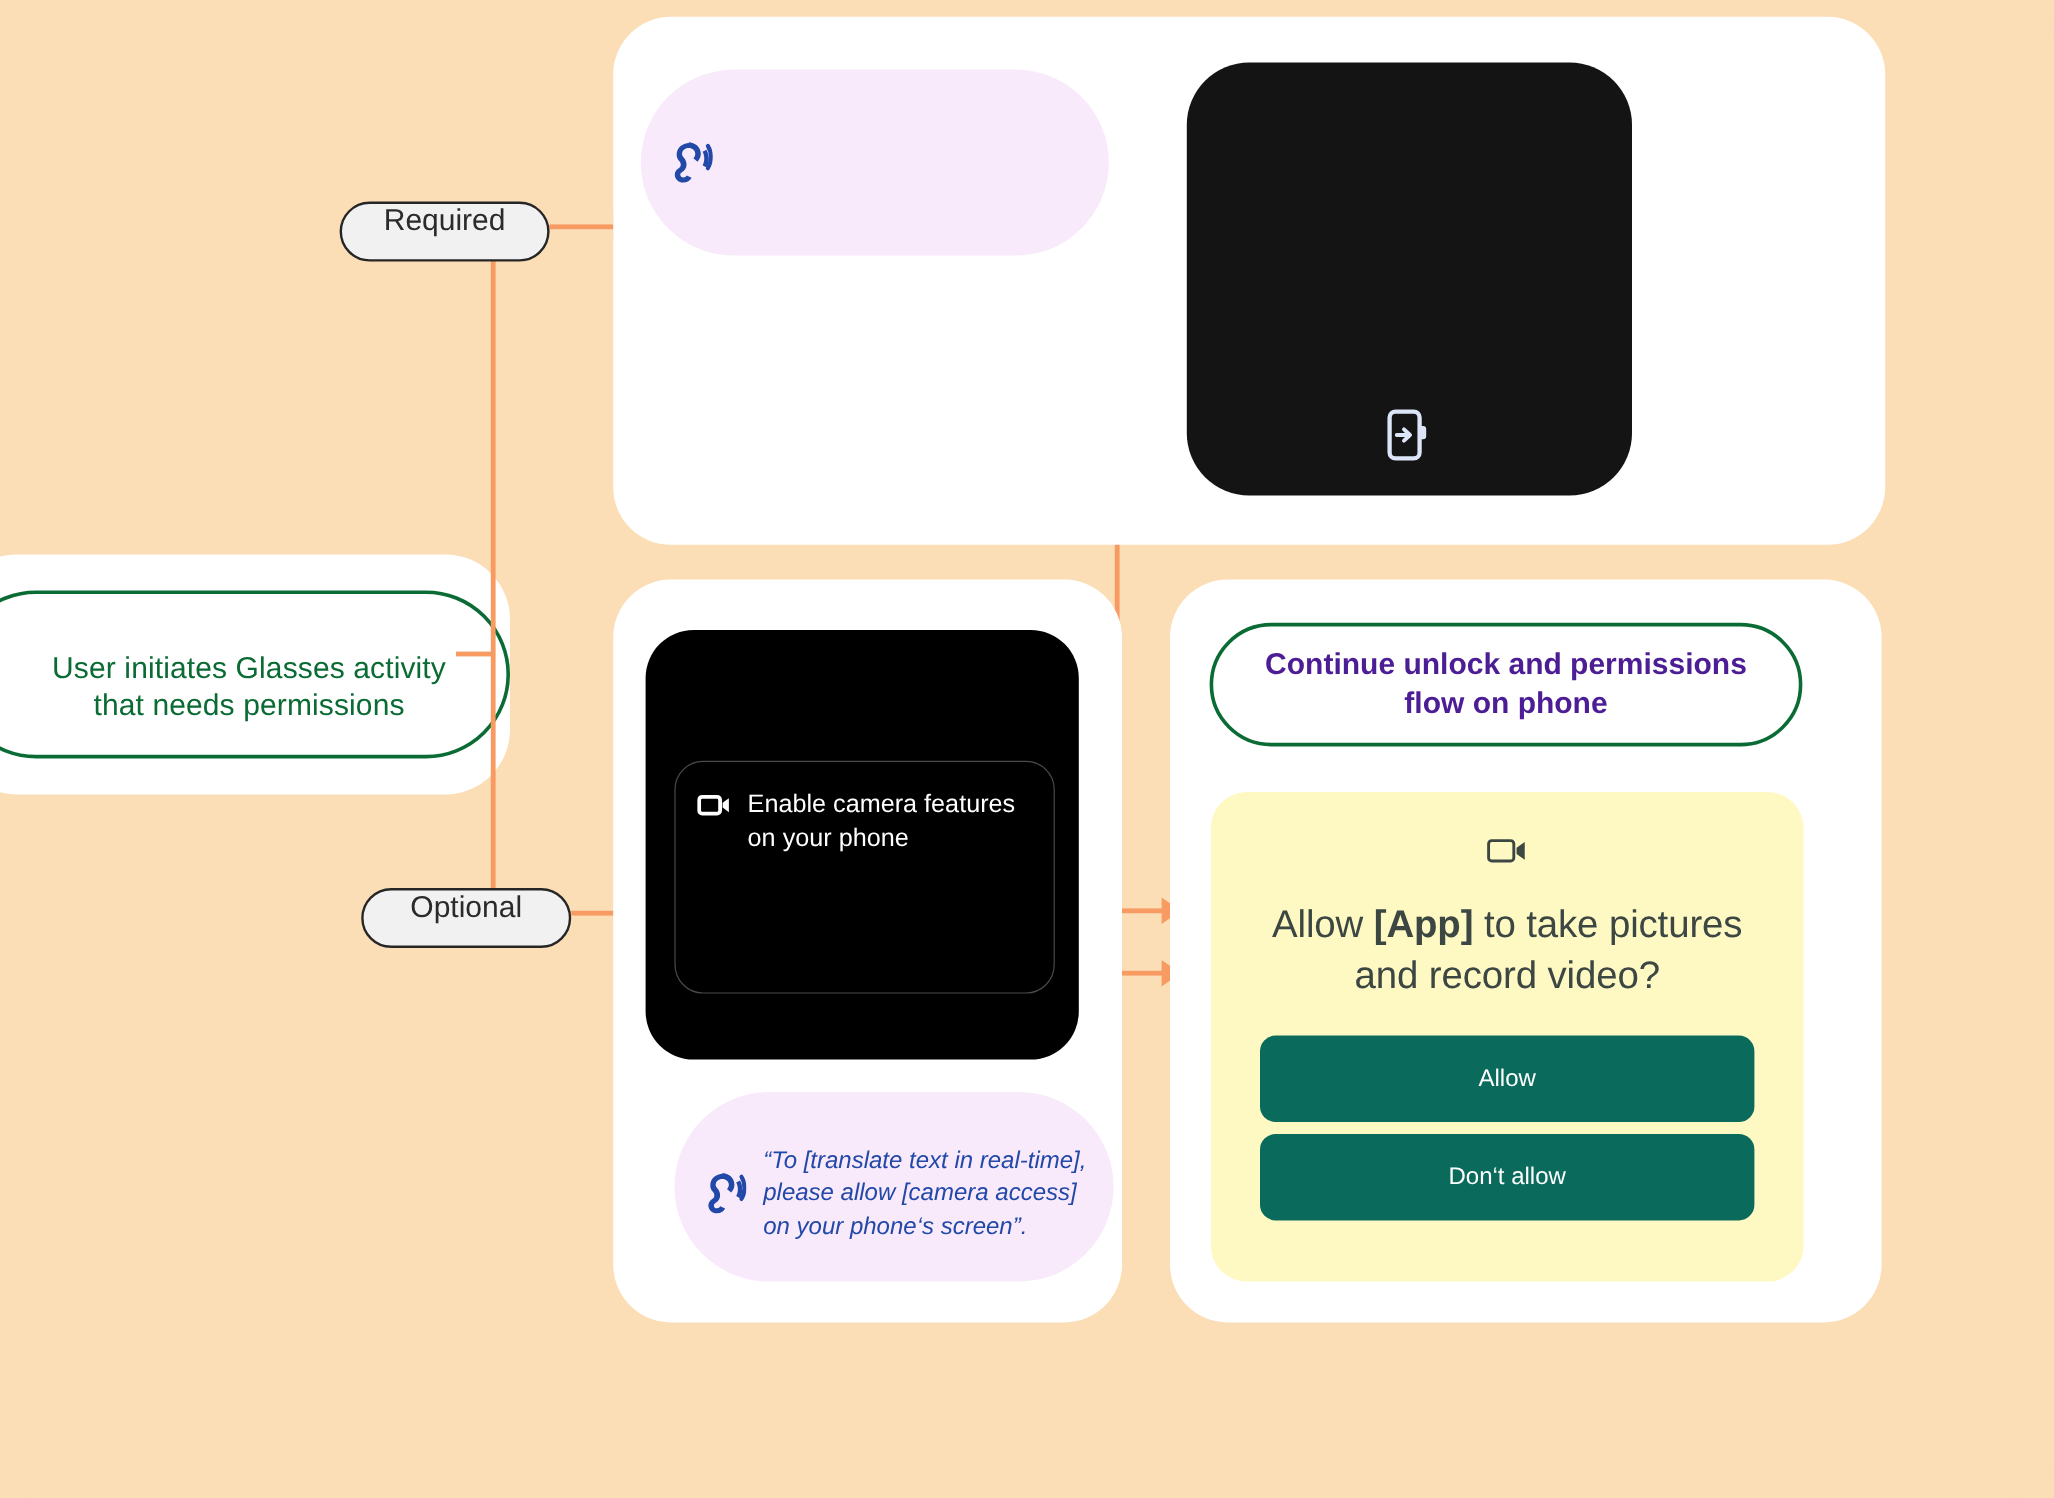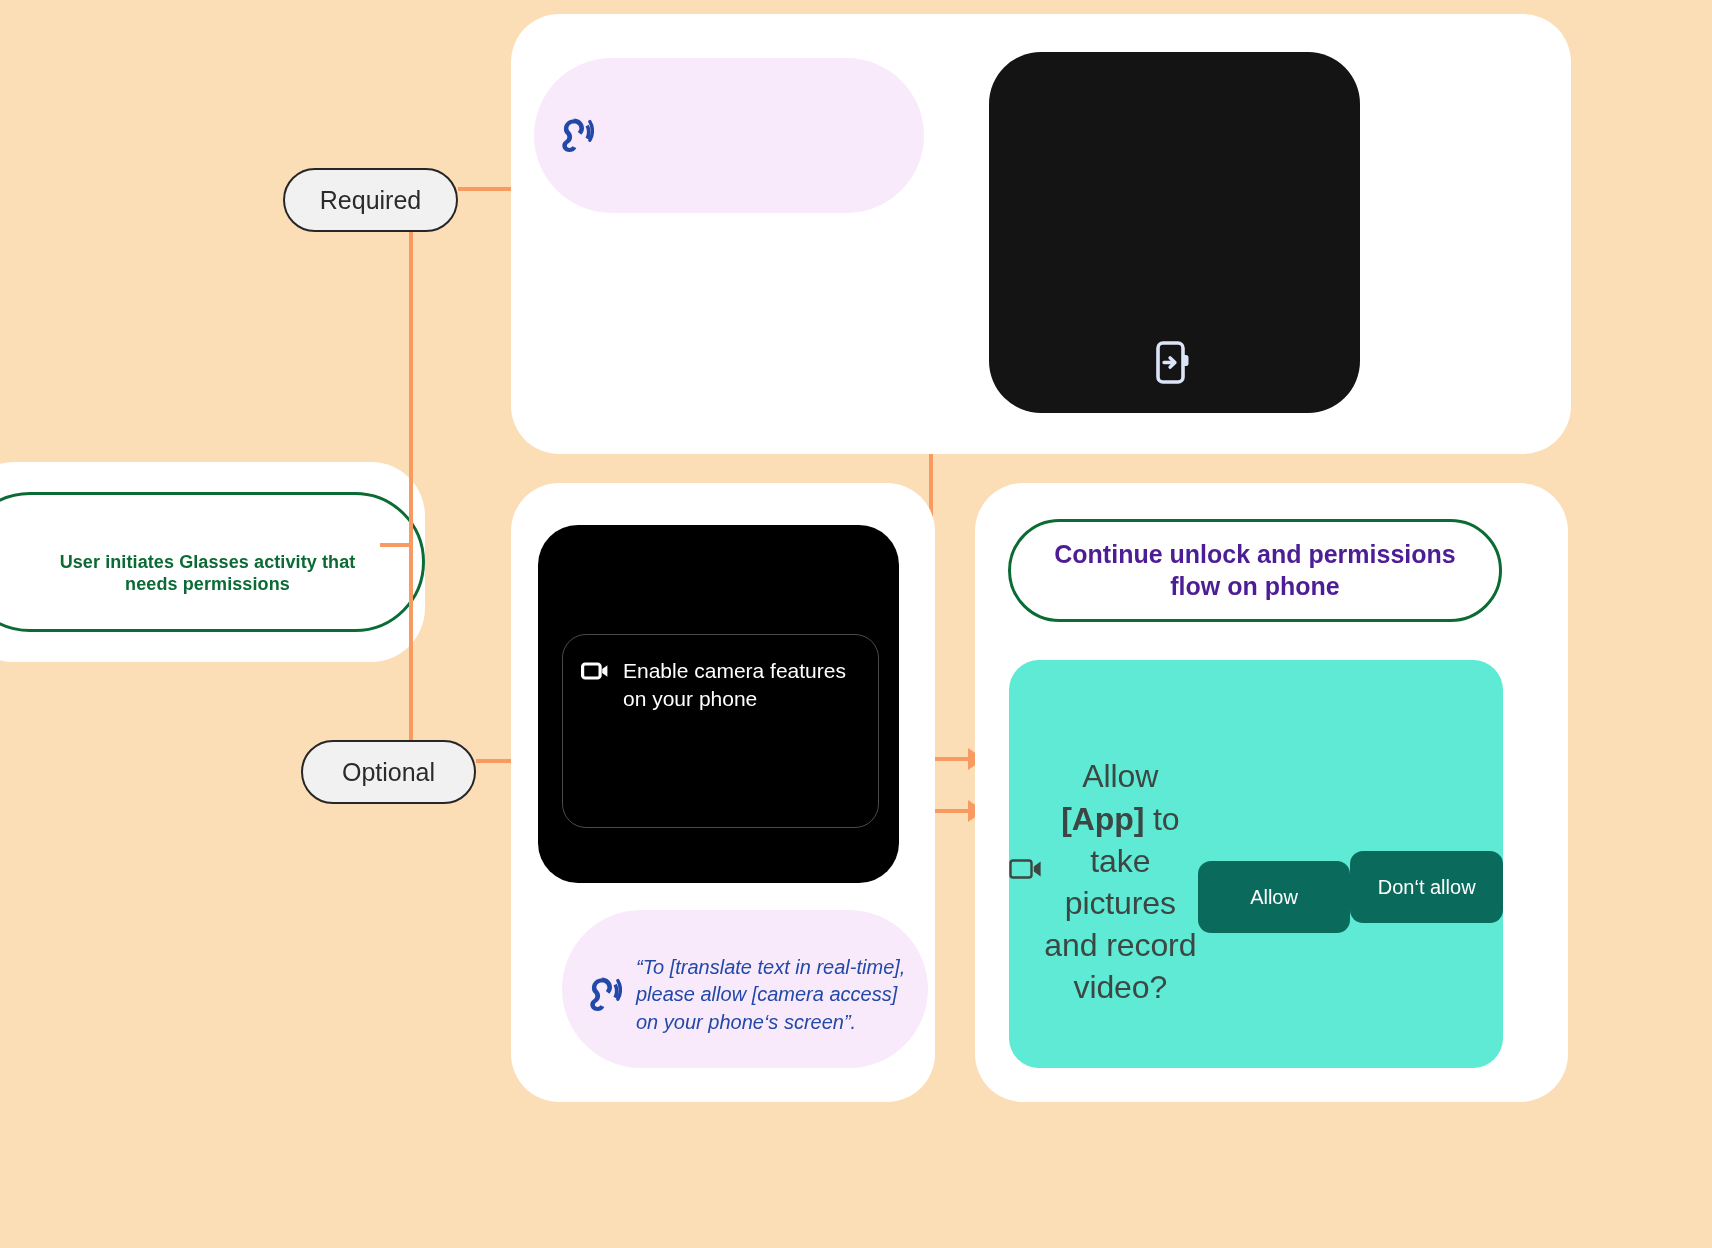--- a/index.html
+++ b/index.html
@@ -42,35 +42,34 @@
     border: 3px solid #0B6B34;
     border-radius: 70px;
     display: flex;
     align-items: center;
     justify-content: center;
     text-align: center;
     padding: 0 40px 0 70px;
   }
   #start-node .label {
     color: #0B6B34;
-    font-weight: bold;
-    font-size: 18px;
+    font-weight: normal;
+    font-size: 25px;
     line-height: 1.25;
     letter-spacing: .1px;
     margin-top: 22px;
   }
 
   
   .badge {
     background: #F1F1F1;
     border: 2.5px solid #262626;
     border-radius: 40px;
-    height: 64px;
-    display: flex;
-    align-items: center;
+    height: 50px;
+    display: flex;
     justify-content: center;
     color: #2B2B2B;
     font-size: 25px;
     padding: 0 26px;
     box-sizing: border-box;
   }
   #badge-required { left: 283px; top: 168px; width: 175px; }
   #badge-optional { left: 301px; top: 740px; width: 175px; }
 
   
@@ -234,23 +233,24 @@
     font-size: 25px;
     line-height: 1.26;
   }
 
   
   #perm-sheet {
     left: 1009px;
     top: 660px;
     width: 494px;
     height: 408px;
-    background: #5eead4;
+    background: #fef9c3;
     border-radius: 30px;
     display: flex;
+    flex-direction: column;
     align-items: center;
     padding-top: 36px;
     box-sizing: border-box;
   }
   #perm-sheet .perm-cam-ico { margin-bottom: 22px; }
   #perm-question {
     color: #3C4743;
     font-size: 32px;
     line-height: 1.32;
     text-align: center;

